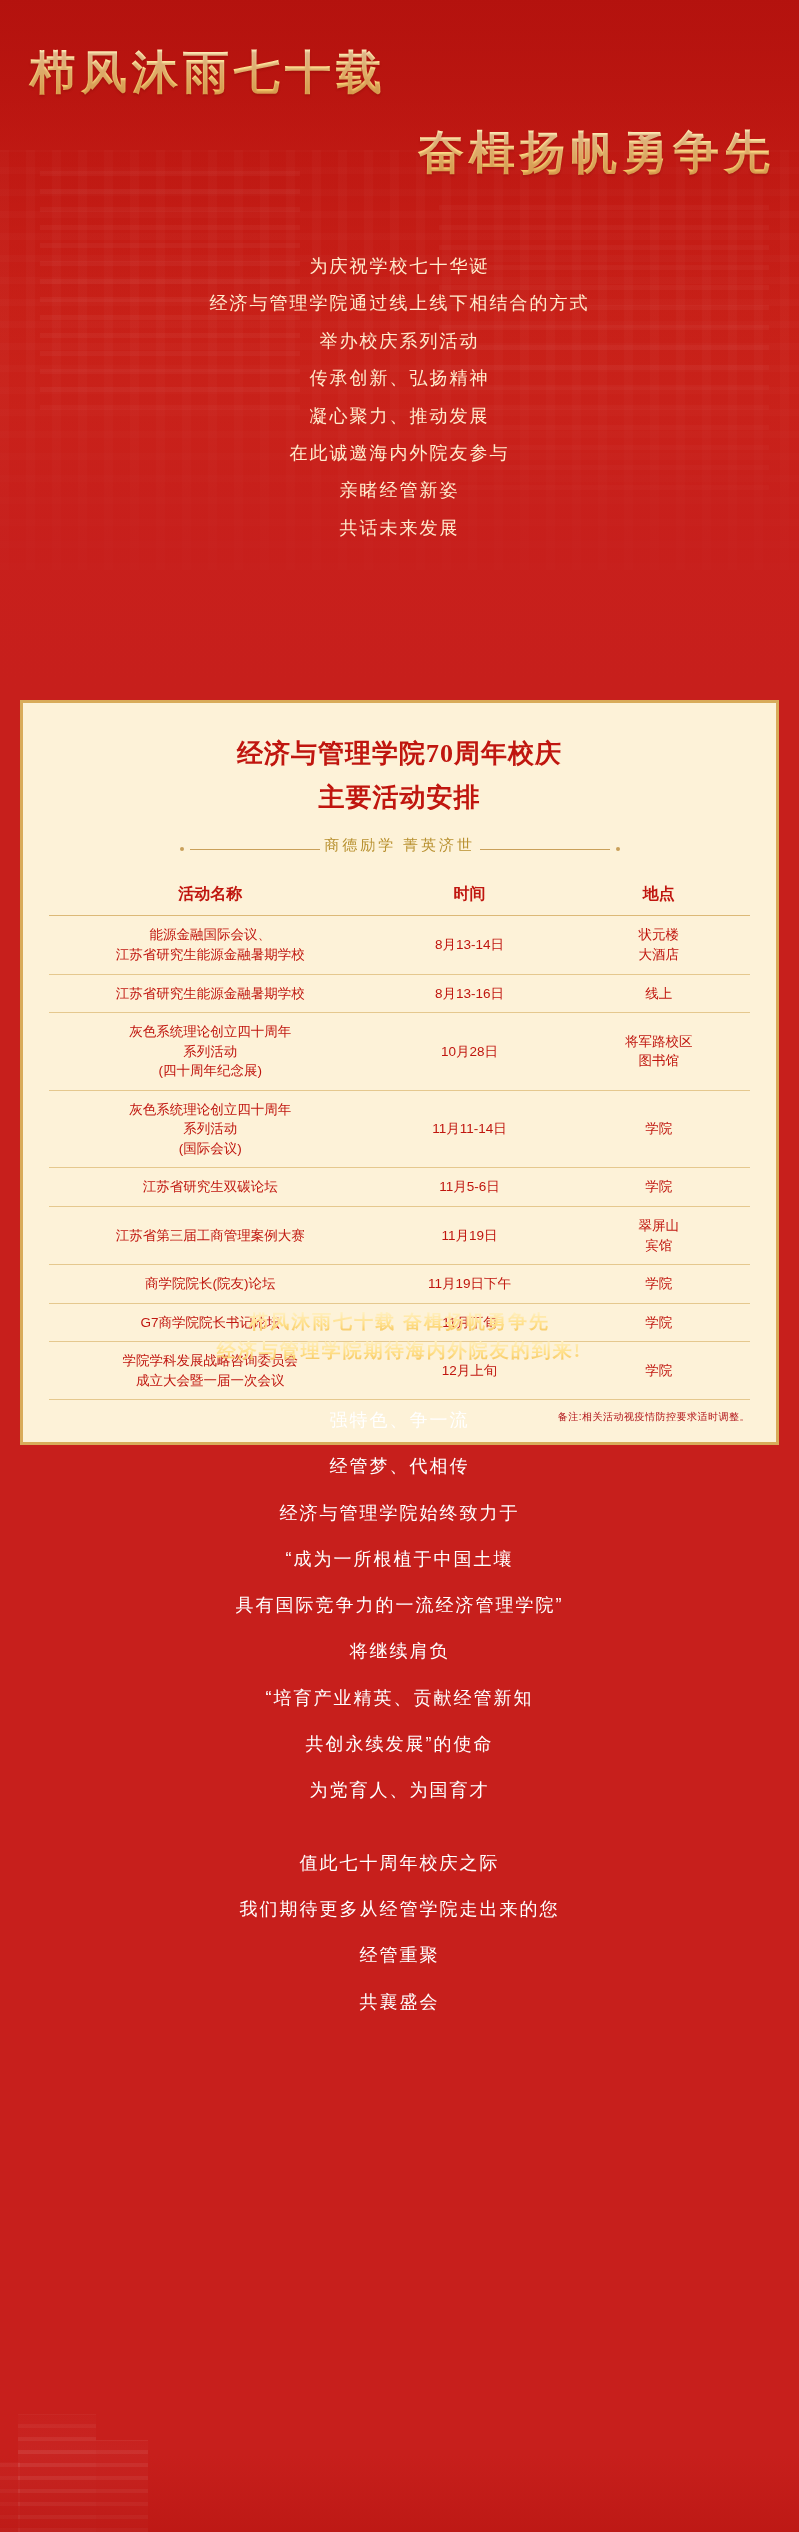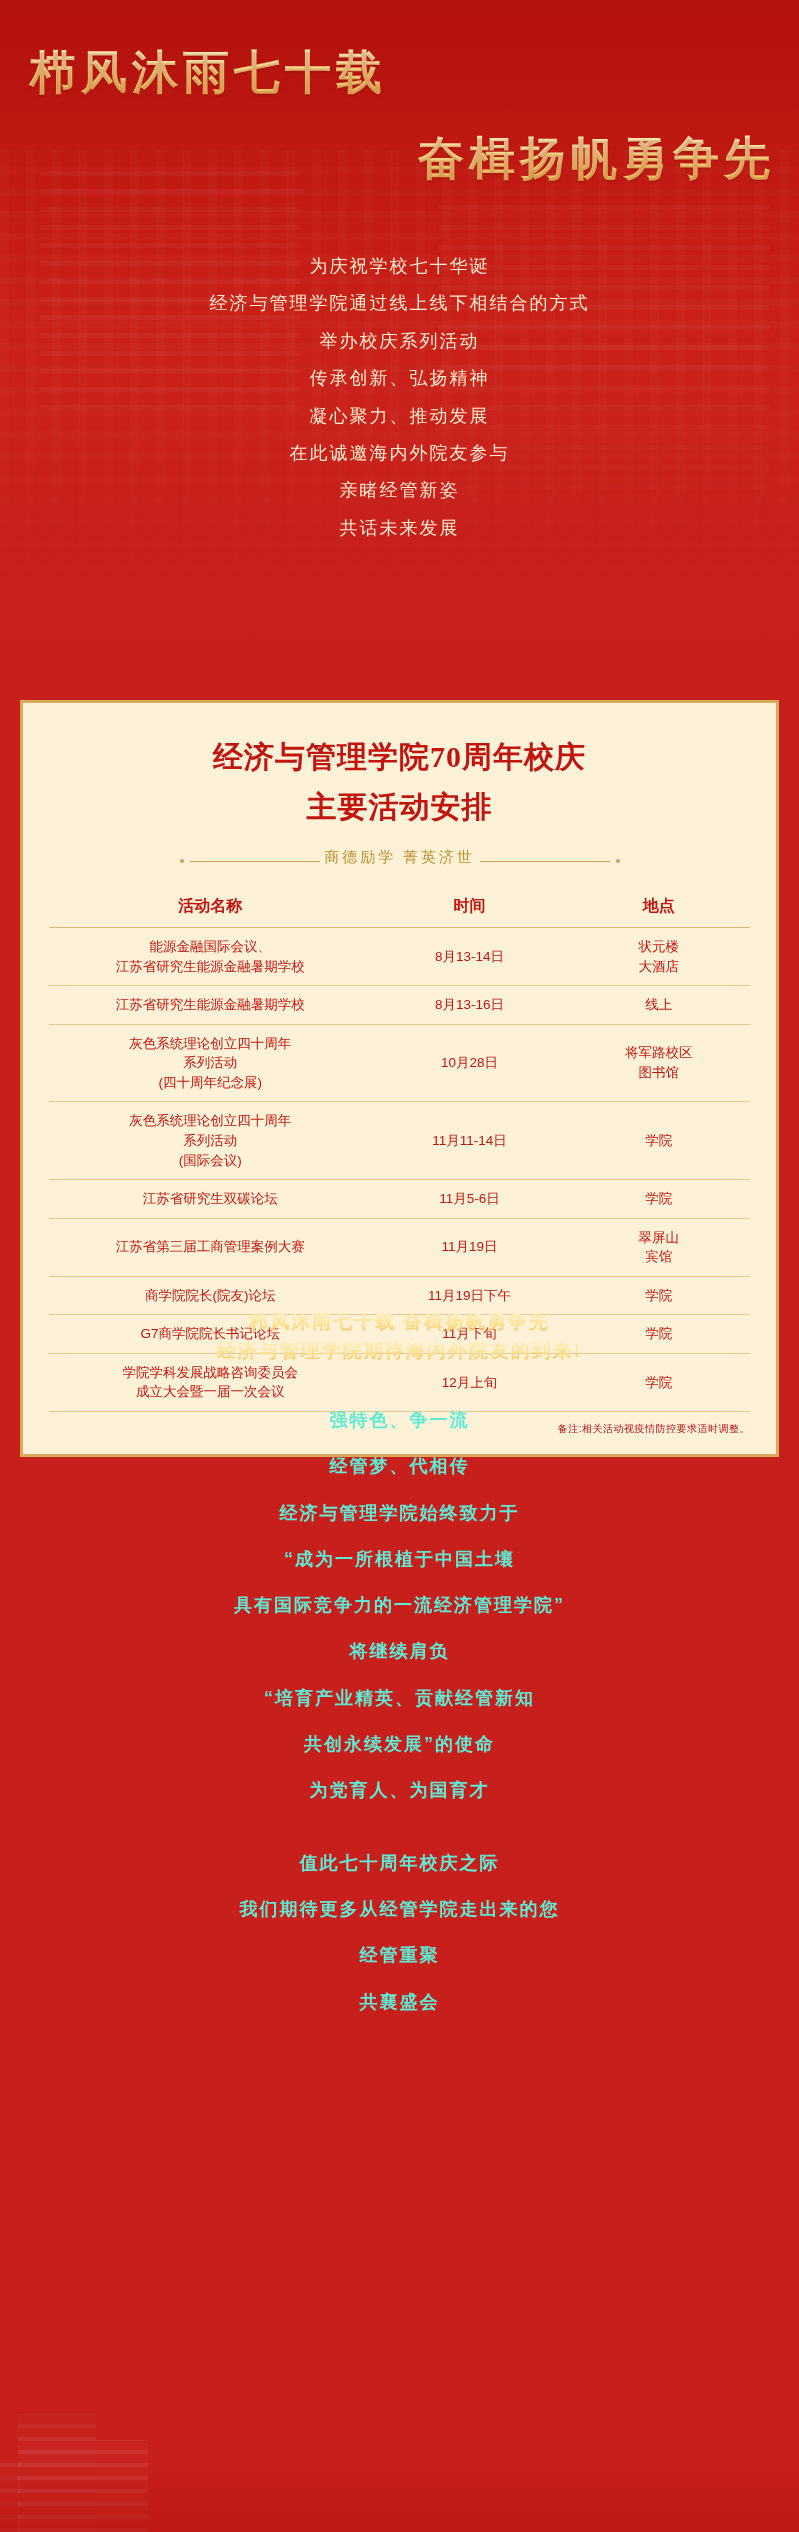--- a/index.html
+++ b/index.html
@@ -68,21 +68,21 @@
     font-size: 46px;
     letter-spacing: 5px;
     color: #ffe9a8;
     background: linear-gradient(180deg, #fff4cf 0%, #ffe08a 48%, #f0be55 100%);
     -webkit-background-clip: text;
     background-clip: text;
     -webkit-text-fill-color: transparent;
     text-shadow: 0 2px 2px rgba(120,10,5,0.25);
   }
   .hero-line-1 { padding-left: 30px; text-align: left; }
-  .hero-line-2 { padding-right: 24px; text-align: right; margin-top: 24px; }
+  .hero-line-2 { padding-right: 24px; text-align: right; margin-top: 18px; }
 
   .hero-body {
     position: absolute;
     left: 0; top: 255px;
     width: 799px;
     text-align: center;
     color: #ffe9c8;
   }
   .hero-body p {
     margin: 0 0 14px 0;
@@ -102,21 +102,21 @@
     background: #fdf2d8;
     border: 3px solid #d8ab5a;
     box-sizing: border-box;
     padding: 26px 26px 18px 26px;
   }
   .card-title {
     text-align: center;
     color: #c0160f;
     font-family: "Liberation Serif", "DejaVu Serif", serif;
     font-weight: bold;
-    font-size: 30px;
+    font-size: 26px;
     letter-spacing: 1px;
     line-height: 1.45;
     margin: 6px 0 0 0;
   }
   .ornament {
     margin: 20px auto 16px auto;
     width: 420px;
     position: relative;
     height: 26px;
   }
@@ -210,22 +210,21 @@
     top: 1408px;
     width: 799px;
     text-align: center;
     color: #ffe9c8;
   }
   .closing p {
     margin: 0 0 22px 0;
     font-size: 18px;
     letter-spacing: 2px;
     line-height: 1.35;
-    color: #5eead4;
-    font-weight: bold;
+    color: #ffffff;
   }
   .closing p.gap { margin-bottom: 48px; }
 
   
   .footer-art {
     position: absolute;
     left: 0;
     bottom: 0;
     width: 799px;
     height: 140px;

